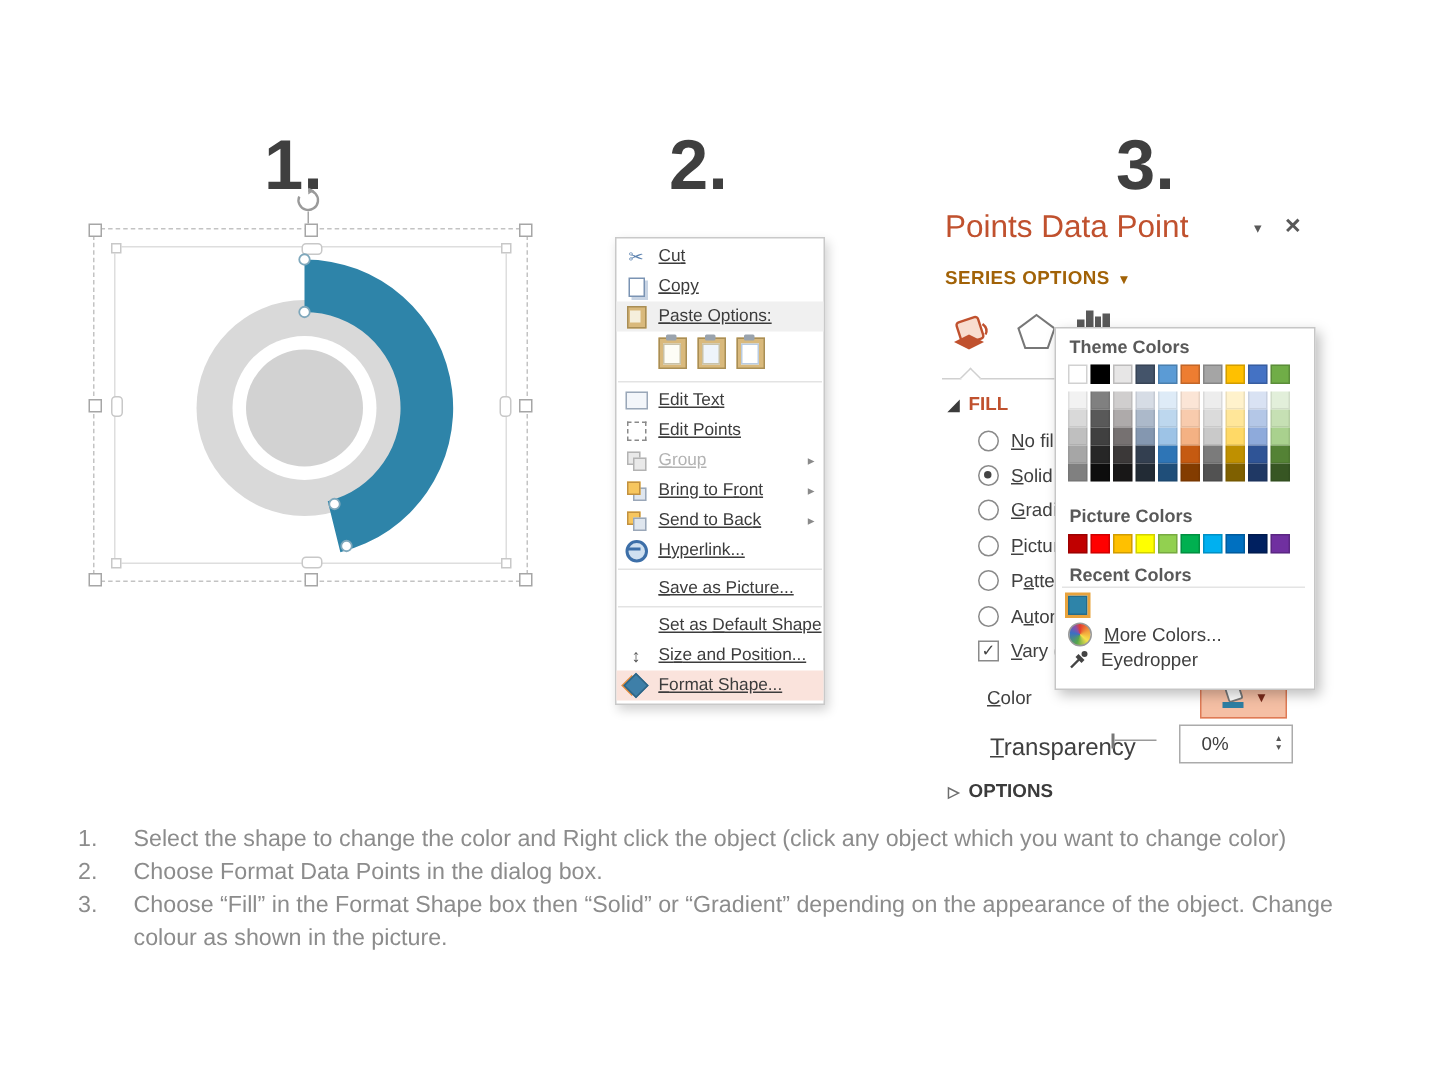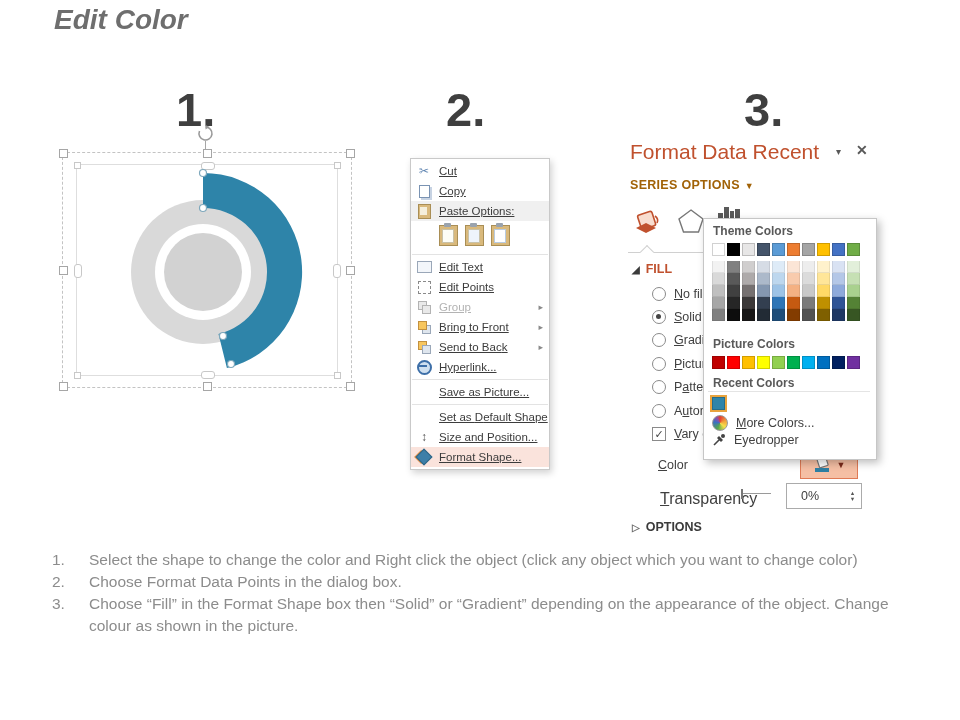--- a/index.html
+++ b/index.html
@@ -108,21 +108,20 @@
   #instructions{left:52px;top:549px;width:838px;font-size:15.5px;line-height:22px;color:#8c8c8c;}
   .ins-row{display:flex;}
   .ins-num{width:37px;flex:none;}
   .ins-text{flex:1;}
 </style>
 </head>
 <body>
 
 <div id="canvas">
 
-  <div class="abs page-title">Edit Color</div>
 
   <div class="abs stepnum" style="left:176px;top:86px;">1.</div>
   <div class="abs stepnum" style="left:446px;top:86px;">2.</div>
   <div class="abs stepnum" style="left:744px;top:86px;">3.</div>
 
   <div class="abs" style="left:0;top:0;">
 
     <svg class="abs" style="left:197px;top:125px;" width="17" height="17">
       <path d="M8.5 2 A6.5 6.5 0 1 1 2.5 6" fill="none" stroke="#9a9a9a" stroke-width="1.6"></path>
       <polygon points="8.5,0 12.5,2 8.5,4.6" fill="#9a9a9a"></polygon>
@@ -245,21 +244,21 @@
       </div>
       <div class="mi hl">
         <span class="micon">
           <span class="ic-fmt"></span>
         </span>
         <span class="mlabel"><u>F</u>ormat Shape...</span>
       </div>
     </div>
 
   <div class="abs" id="pane">
-    <div class="pane-title">Format Data Recent</div>
+    <div class="pane-title">Points Data Point</div>
     <div class="pane-caret">▾</div>
     <div class="pane-close">✕</div>
 
     <div class="series-opt">
       <span>SERIES OPTIONS</span><span class="dd">▼</span>
     </div>
 
     <svg class="abs" style="left:4px;top:66px;" width="30" height="32">
       <rect x="7" y="7" width="15" height="15" rx="2" fill="#f8ddcf" stroke="#c0512e" stroke-width="1.6" transform="rotate(-18 14 14)"></rect>
       <path d="M4 22 L14 17 L24 22 L14 27 Z" fill="#c0512e"></path>

